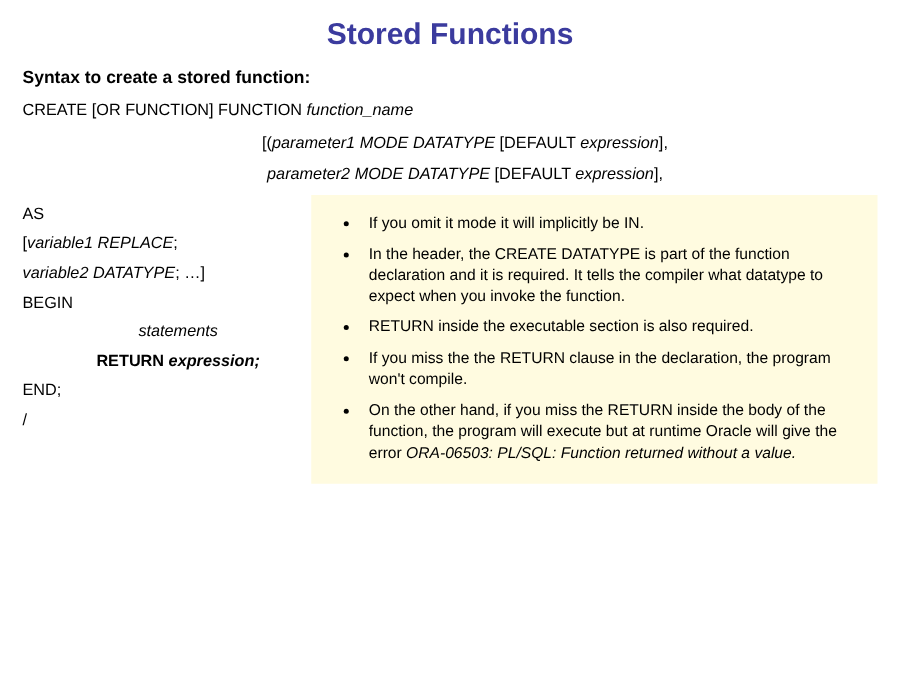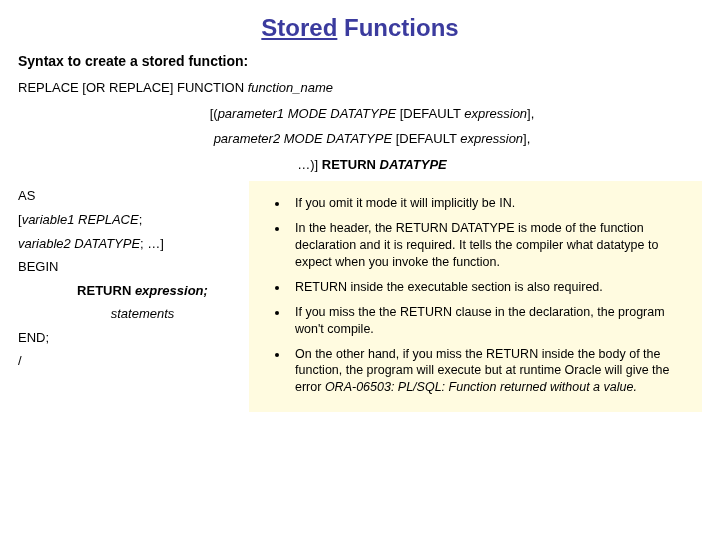--- a/index.html
+++ b/index.html
@@ -15,21 +15,20 @@
     position: relative;
   }
   .title {
     text-align: center;
     font-size: 24px;
     font-weight: bold;
     color: #3b3b9e;
     margin: 2px 0 8px 0;
   }
   .title .accent {
-    text-decoration: underline;
   }
   .subtitle {
     font-weight: bold;
     font-size: 14px;
     margin: 4px 0 8px 0;
   }
   .syntax-block p {
     margin: 8px 0;
   }
   .indent {
@@ -74,55 +73,52 @@
 <body>
 
 <div class="title">
   <span class="accent">Stored</span><span> Functions</span>
 </div>
 
 <div class="subtitle">Syntax to create a stored function:</div>
 
 <div class="syntax-block">
   <p>
-    <span>REPLACE [OR REPLACE] FUNCTION </span><span class="italic">function_name</span>
+    <span>CREATE [OR FUNCTION] FUNCTION </span><span class="italic">function_name</span>
   </p>
   <p class="indent">
     <span>[(</span><span class="italic">parameter1 MODE DATATYPE </span><span>[DEFAULT </span><span class="italic">expression</span><span>],</span>
   </p>
   <p class="indent">
     <span class="italic">parameter2 MODE DATATYPE </span><span>[DEFAULT </span><span class="italic">expression</span><span>],</span>
-  </p>
-  <p class="indent">
-    <span>…)] </span><span class="bold">RETURN </span><span class="bold italic">DATATYPE</span>
   </p>
 </div>
 
 <div class="lower-wrap">
   <div class="left-col">
     <p>AS</p>
     <p>
       <span>[</span><span class="italic">variable1 REPLACE</span><span>;</span>
     </p>
     <p>
       <span class="italic">variable2 DATATYPE</span><span>; …]</span>
     </p>
     <p>BEGIN</p>
+    <p class="indent italic">statements</p>
     <p class="indent">
       <span class="bold">RETURN </span><span class="bold italic">expression;</span>
     </p>
-    <p class="indent italic">statements</p>
     <p>END;</p>
     <p>/</p>
   </div>
 
   <div class="callout">
     <ul>
       <li>If you omit it mode it will implicitly be IN.</li>
-      <li>In the header, the RETURN DATATYPE is mode of the function declaration and it is required. It tells the compiler what datatype to expect when you invoke the function.</li>
+      <li>In the header, the CREATE DATATYPE is part of the function declaration and it is required. It tells the compiler what datatype to expect when you invoke the function.</li>
       <li>RETURN inside the executable section is also required.</li>
       <li>If you miss the the RETURN clause in the declaration, the program won't compile.</li>
       <li>
         <span>On the other hand, if you miss the RETURN inside the body of the function, the program will execute but at runtime Oracle will give the error </span><span class="italic">ORA-06503: PL/SQL: Function returned without a value.</span>
       </li>
     </ul>
   </div>
 </div>
 
 </body></html>

